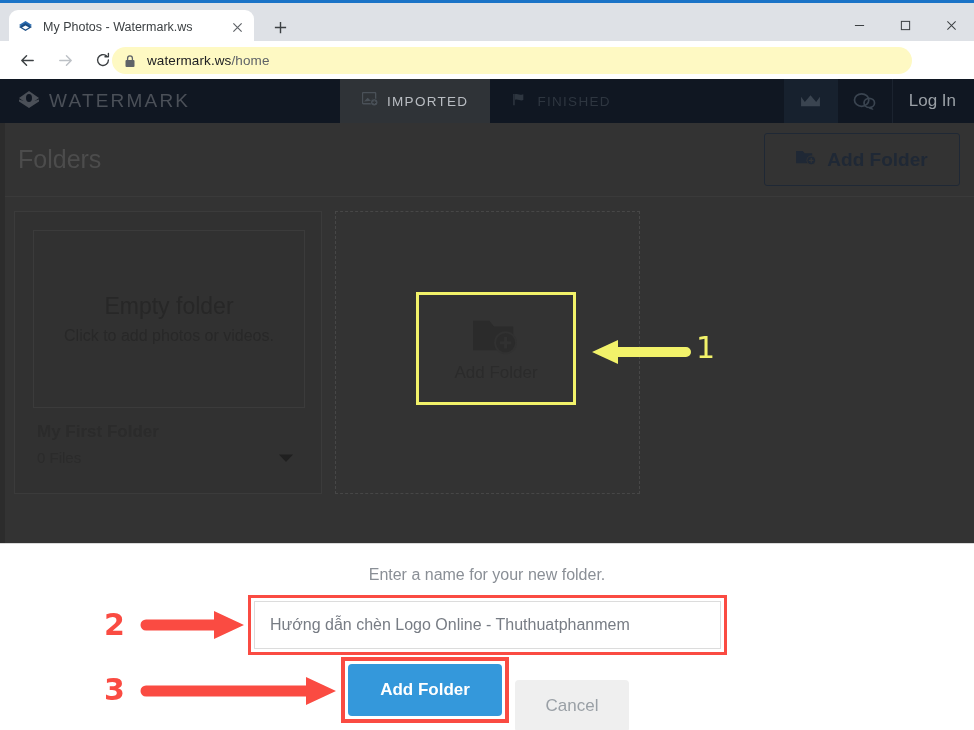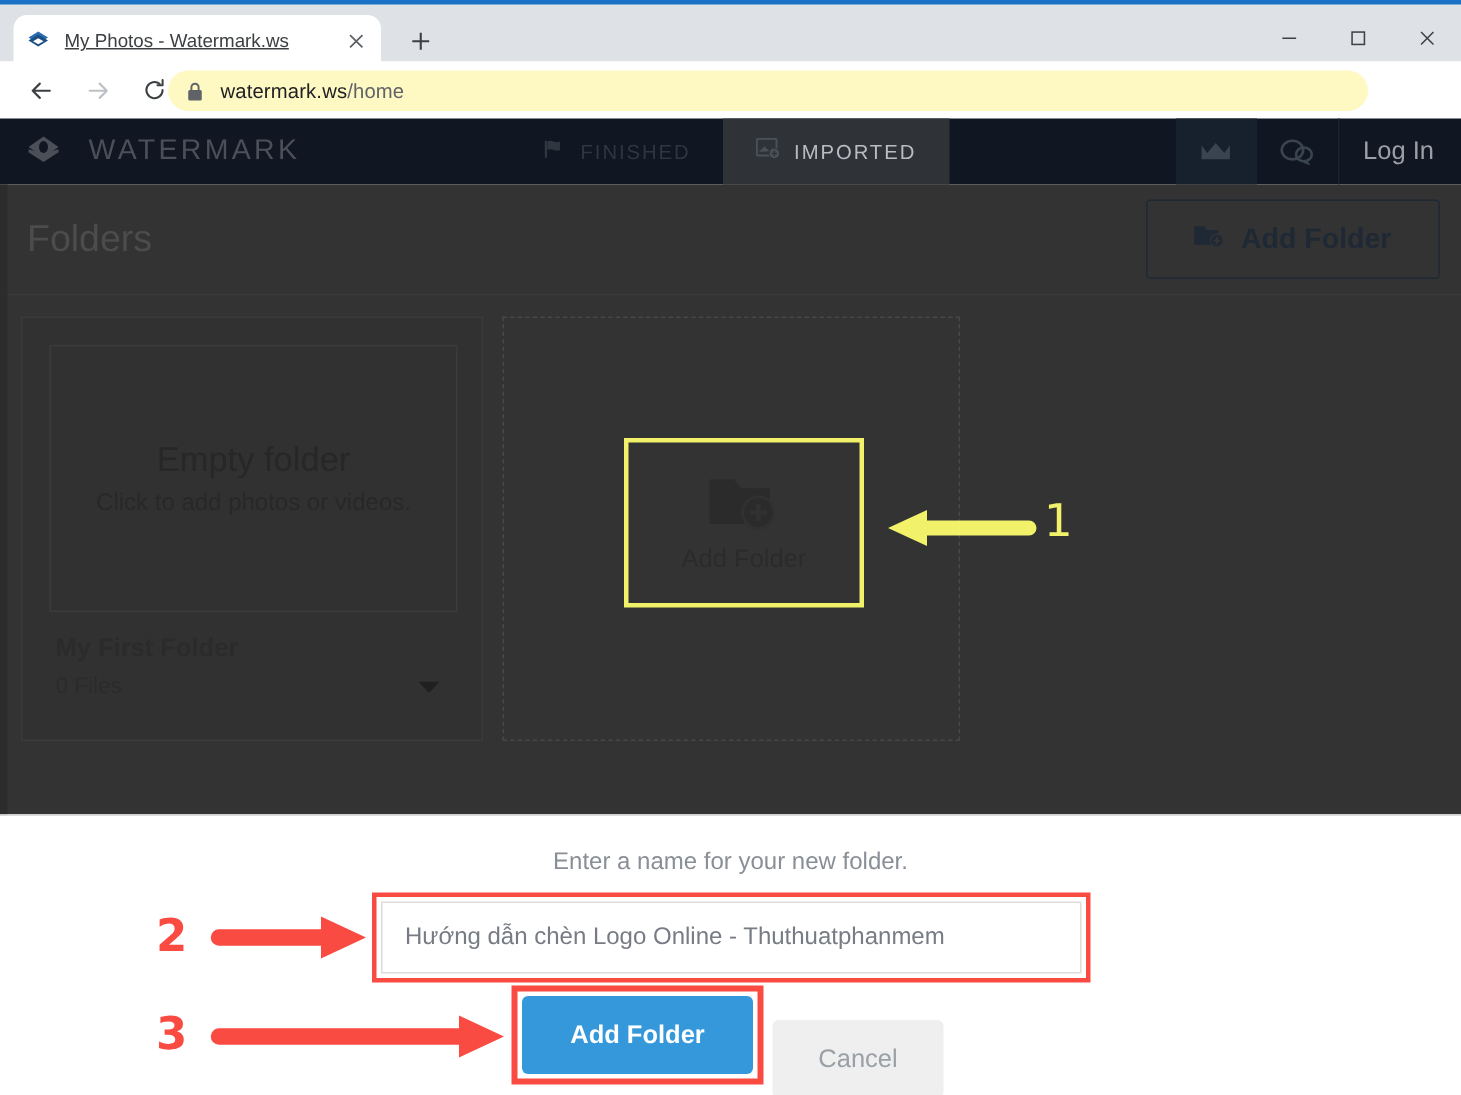--- a/index.html
+++ b/index.html
@@ -18,21 +18,21 @@
     border-top: 3px solid #1a73c7;
   }
   .tab {
     position: absolute; left: 9px; top: 7px; width: 245px; height: 34px;
     background: #ffffff; border-radius: 9px 9px 0 0;
     display: flex; align-items: center; padding: 0 8px;
   }
   .tab-favicon { width: 17px; height: 17px; flex: 0 0 17px; margin-right: 9px; }
   .tab-title {
     flex: 1 1 auto; font-size: 12.5px; color: #3c4043;
-    white-space: nowrap; overflow: hidden; text-overflow: ellipsis; text-decoration: underline;
+    white-space: nowrap; overflow: hidden; text-overflow: ellipsis;
   }
   .tab-close {
     flex: 0 0 18px; width: 18px; height: 18px; border-radius: 50%;
     display: flex; align-items: center; justify-content: center;
     font-size: 14px; color: #5f6368; line-height: 1;
   }
   .new-tab {
     position: absolute; left: 268px; top: 12px; width: 24px; height: 24px;
     display: flex; align-items: center; justify-content: center;
     font-size: 19px; color: #3c4043; line-height: 1;
@@ -79,21 +79,21 @@
   .wm-red { color: #e8112d; }
   .wm-blue { color: #2b9cea; }
 
   
   .app-nav {
     position: absolute; left: 0; top: 79px; width: 974px; height: 44px;
     background: #101722;
     display: flex; align-items: stretch;
   }
   .logo-area {
-    width: 340px; display: flex; align-items: center; padding-left: 18px; gap: 19px;
+    width: 340px; display: flex; align-items: center; padding-left: 18px; gap: 9px;
   }
   .logo-mark { width: 22px; height: 22px; flex: 0 0 22px; }
   .logo-text {
     font-size: 19px; letter-spacing: 2.2px; color: #4b5058; font-weight: 400;
   }
   .nav-tab {
     display: flex; align-items: center; gap: 8px; padding: 0 22px;
     font-size: 13.5px; letter-spacing: 1.3px;
   }
   .nav-tab.active { background: #2f3337; color: #b9bdc2; }
@@ -319,43 +319,43 @@
   <div class="app-nav">
     <div class="logo-area">
       <span class="logo-mark">
         <svg viewBox="0 0 22 22" width="22" height="22">
           <polygon points="11,1 21,8 11,15 1,8" fill="#4b5058"></polygon>
           <ellipse cx="11" cy="8" rx="3" ry="4" fill="#101722"></ellipse>
           <polygon points="11,12.5 21,9.5 21,11.5 11,18 1,11.5 1,9.5" fill="#4b5058"></polygon>
         </svg>
       </span>
       <span class="logo-text">WATERMARK</span>
-    </div>
-
-    <div class="nav-tab inactive">
-      <span>
-        <svg viewBox="0 0 18 16" width="17" height="15">
-          <path d="M2 2 V14" stroke="#2e3640" stroke-width="1.6"></path>
-          <path d="M3 2.5 C6 0.8 9 4.2 12 2.5 L12 8.5 C9 10.2 6 6.8 3 8.5 Z" fill="#2e3640"></path>
-        </svg>
-      </span>
-      <span>FINISHED</span>
     </div>
 
     <div class="nav-tab active">
       <span>
         <svg viewBox="0 0 18 16" width="17" height="15">
           <rect x="0.5" y="0.5" width="14" height="12" rx="1" stroke="#4a5158" stroke-width="1.4" fill="none"></rect>
           <path d="M2 10 L6 6 L9 9 L11.5 6.8 L13.5 9" fill="#4a5158"></path>
           <circle cx="13" cy="11" r="4" fill="#2f3337"></circle>
           <circle cx="13" cy="11" r="3.4" fill="#4a5158"></circle>
           <path d="M13 9.1 V12.9 M11.1 11 H14.9" stroke="#2f3337" stroke-width="1.2"></path>
         </svg>
       </span>
       <span>IMPORTED</span>
+    </div>
+
+    <div class="nav-tab inactive">
+      <span>
+        <svg viewBox="0 0 18 16" width="17" height="15">
+          <path d="M2 2 V14" stroke="#2e3640" stroke-width="1.6"></path>
+          <path d="M3 2.5 C6 0.8 9 4.2 12 2.5 L12 8.5 C9 10.2 6 6.8 3 8.5 Z" fill="#2e3640"></path>
+        </svg>
+      </span>
+      <span>FINISHED</span>
     </div>
 
     <div class="nav-spacer"></div>
 
     <div class="nav-icon-btn crown">
       <svg viewBox="0 0 24 18" width="23" height="17">
         <path d="M2 4 L6 9.5 L12 2.5 L18 9.5 L22 4 L22 14 L2 14 Z" fill="#3a4450"></path>
       </svg>
     </div>
 

